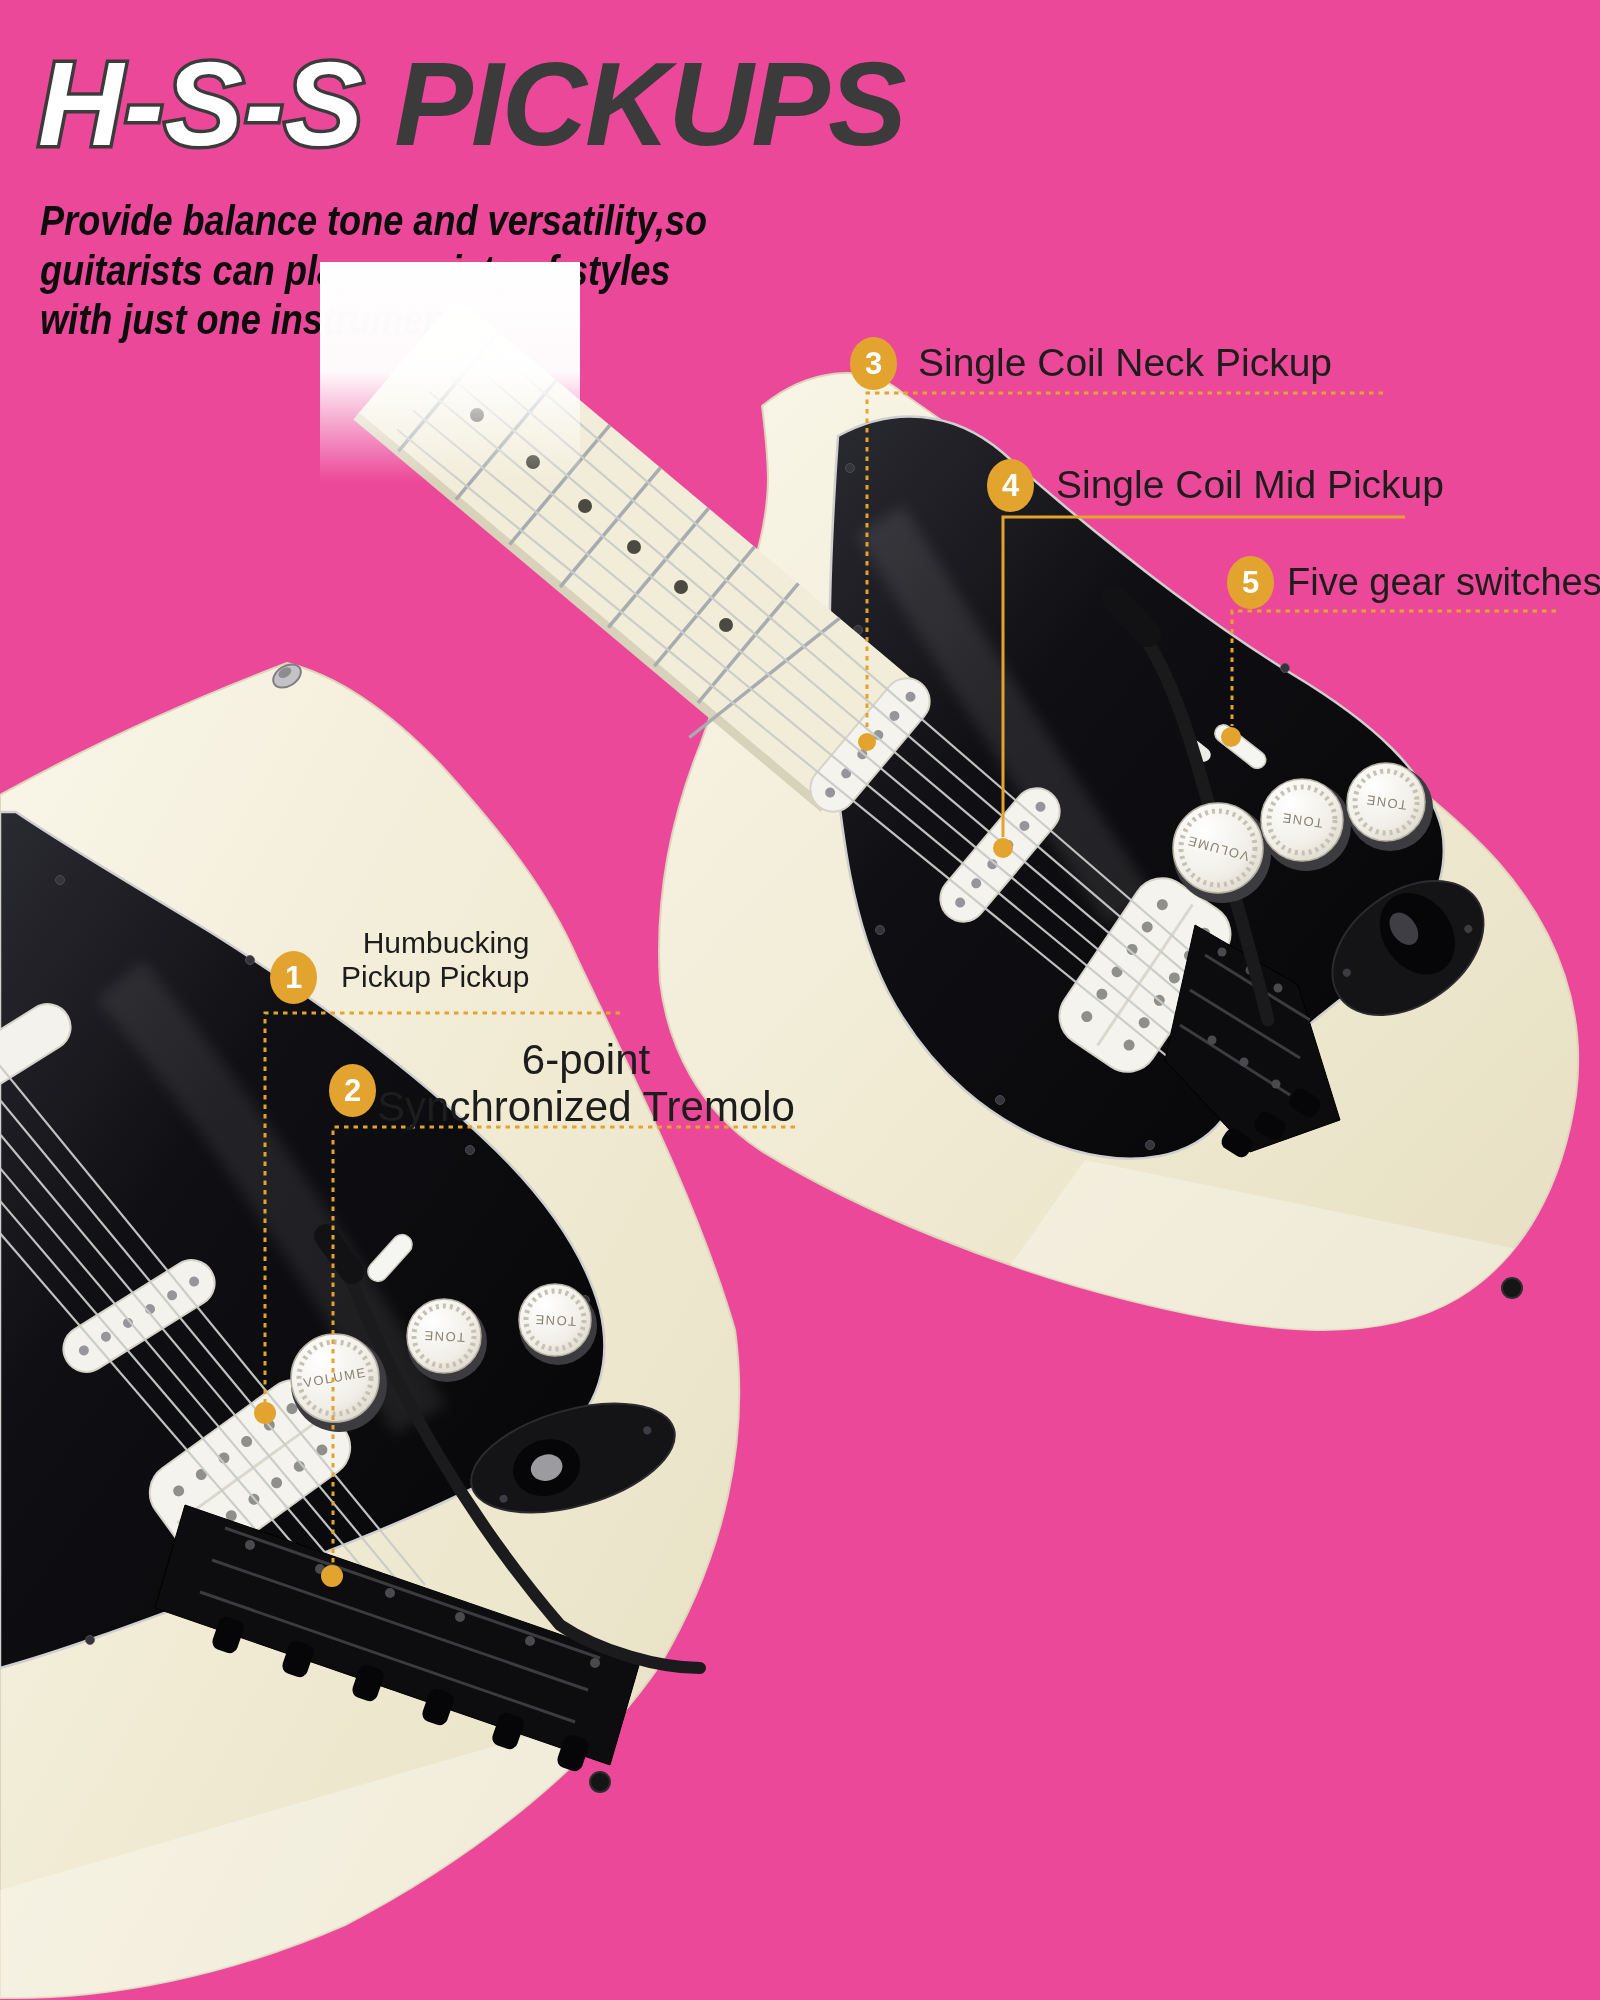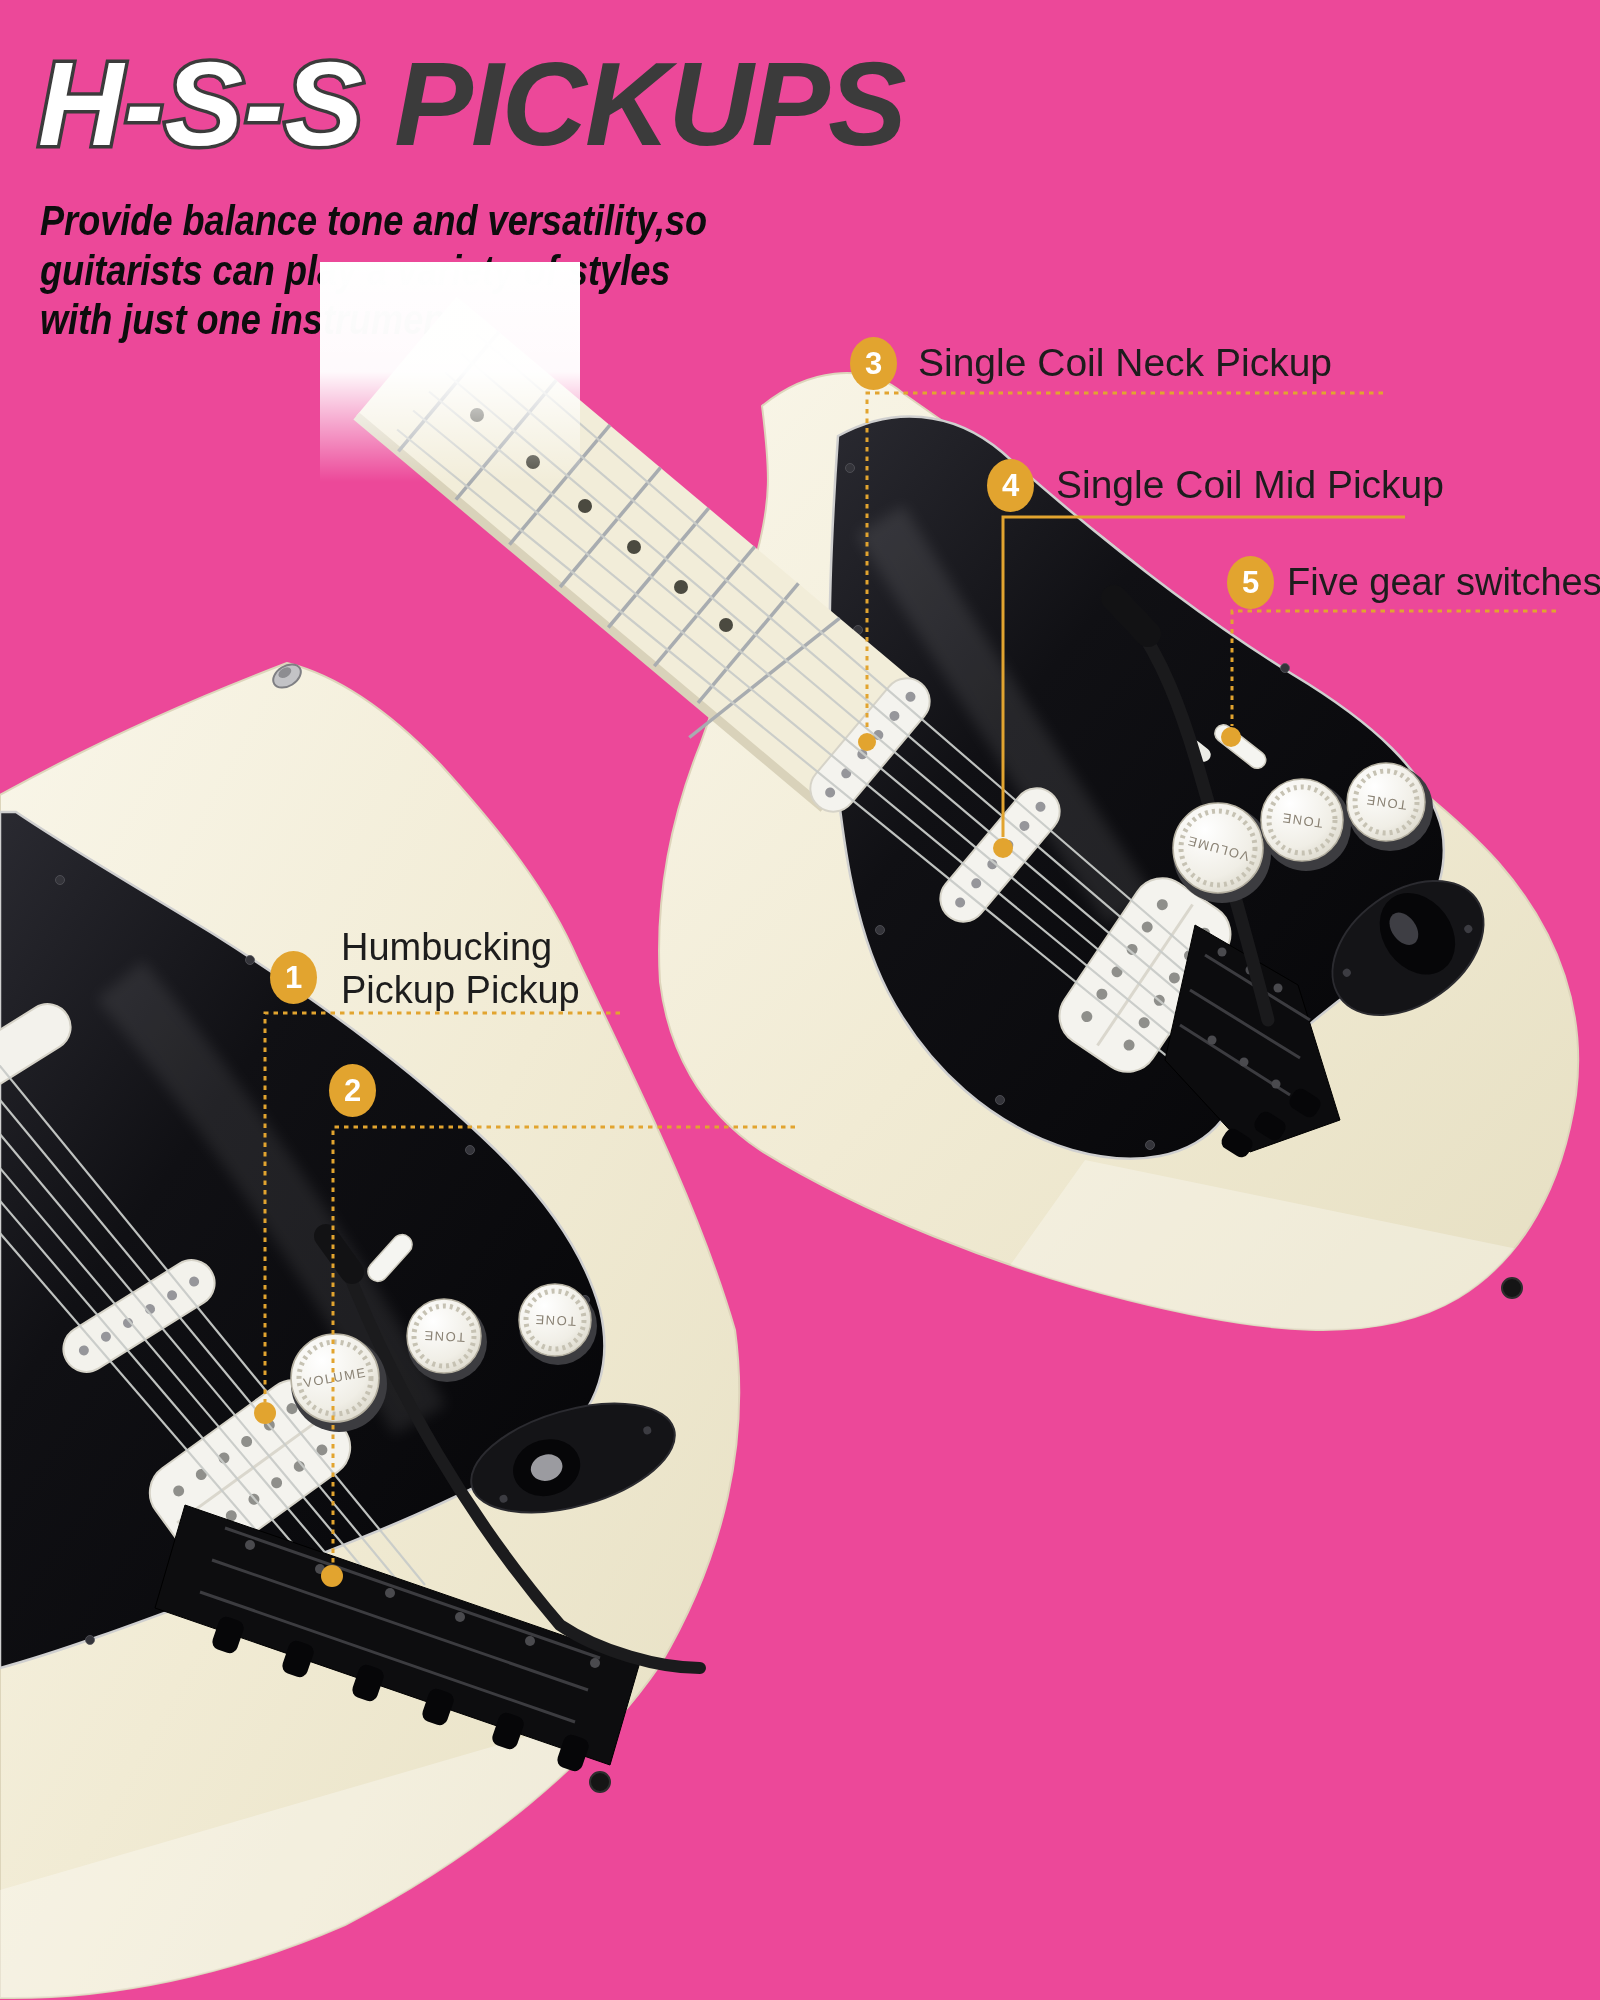--- a/index.html
+++ b/index.html
@@ -13,21 +13,21 @@
   .title .solid{color:#3b3b3b;letter-spacing:-2px;}
   .subtitle{position:absolute;left:40px;top:196px;font-style:italic;font-weight:bold;
             font-size:42px;line-height:1.18;color:#0d0d0d;transform:scaleX(.86);transform-origin:left top;
             white-space:nowrap;}
   
   .badge{position:absolute;width:47px;height:53px;border-radius:50%;background:#E2A42F;
          color:#ffffff;font-weight:bold;font-size:31px;display:flex;align-items:center;
          justify-content:center;z-index:30;}
   .callout-label{position:absolute;color:#1d1d1d;font-weight:400;z-index:30;white-space:nowrap;
                  line-height:1.12;}
-  .cl-1{left:341px;top:926px;font-size:38px;}
+  .cl-1{left:341px;top:926px;font-size:30px;text-align:right;}
   .cl-2{left:368px;top:1036px;width:436px;text-align:center;font-size:42px;}
   .cl-3{left:918px;top:341px;font-size:39px;}
   .cl-4{left:1056px;top:463px;font-size:39px;}
   .cl-5{left:1287px;top:561px;font-size:38px;}
   svg{position:absolute;left:0;top:0;z-index:10;}
   .knob-label{font-size:13px;fill:#8a8274;letter-spacing:1.5px;font-family:"Liberation Sans",sans-serif;}
 </style>
 </head>
 <body>
 
@@ -365,17 +365,21 @@
   <div class="badge" style="left:270px;top:951px;">1</div>
   <div class="badge" style="left:329px;top:1064px;">2</div>
   <div class="badge" style="left:850px;top:337px;">3</div>
   <div class="badge" style="left:987px;top:459px;">4</div>
   <div class="badge" style="left:1227px;top:556px;">5</div>
 
   <div class="callout-label cl-1">
     <div>Humbucking</div>
     <div>Pickup Pickup</div>
   </div>
+  <div class="callout-label cl-2">
+    <div>6-point</div>
+    <div>Synchronized Tremolo</div>
+  </div>
   <div class="callout-label cl-4">Single Coil Mid Pickup</div>
   <div class="callout-label cl-3">Single Coil Neck Pickup</div>
   <div class="callout-label cl-5">Five gear switches</div>
 
 </div>
 
 </body></html>

